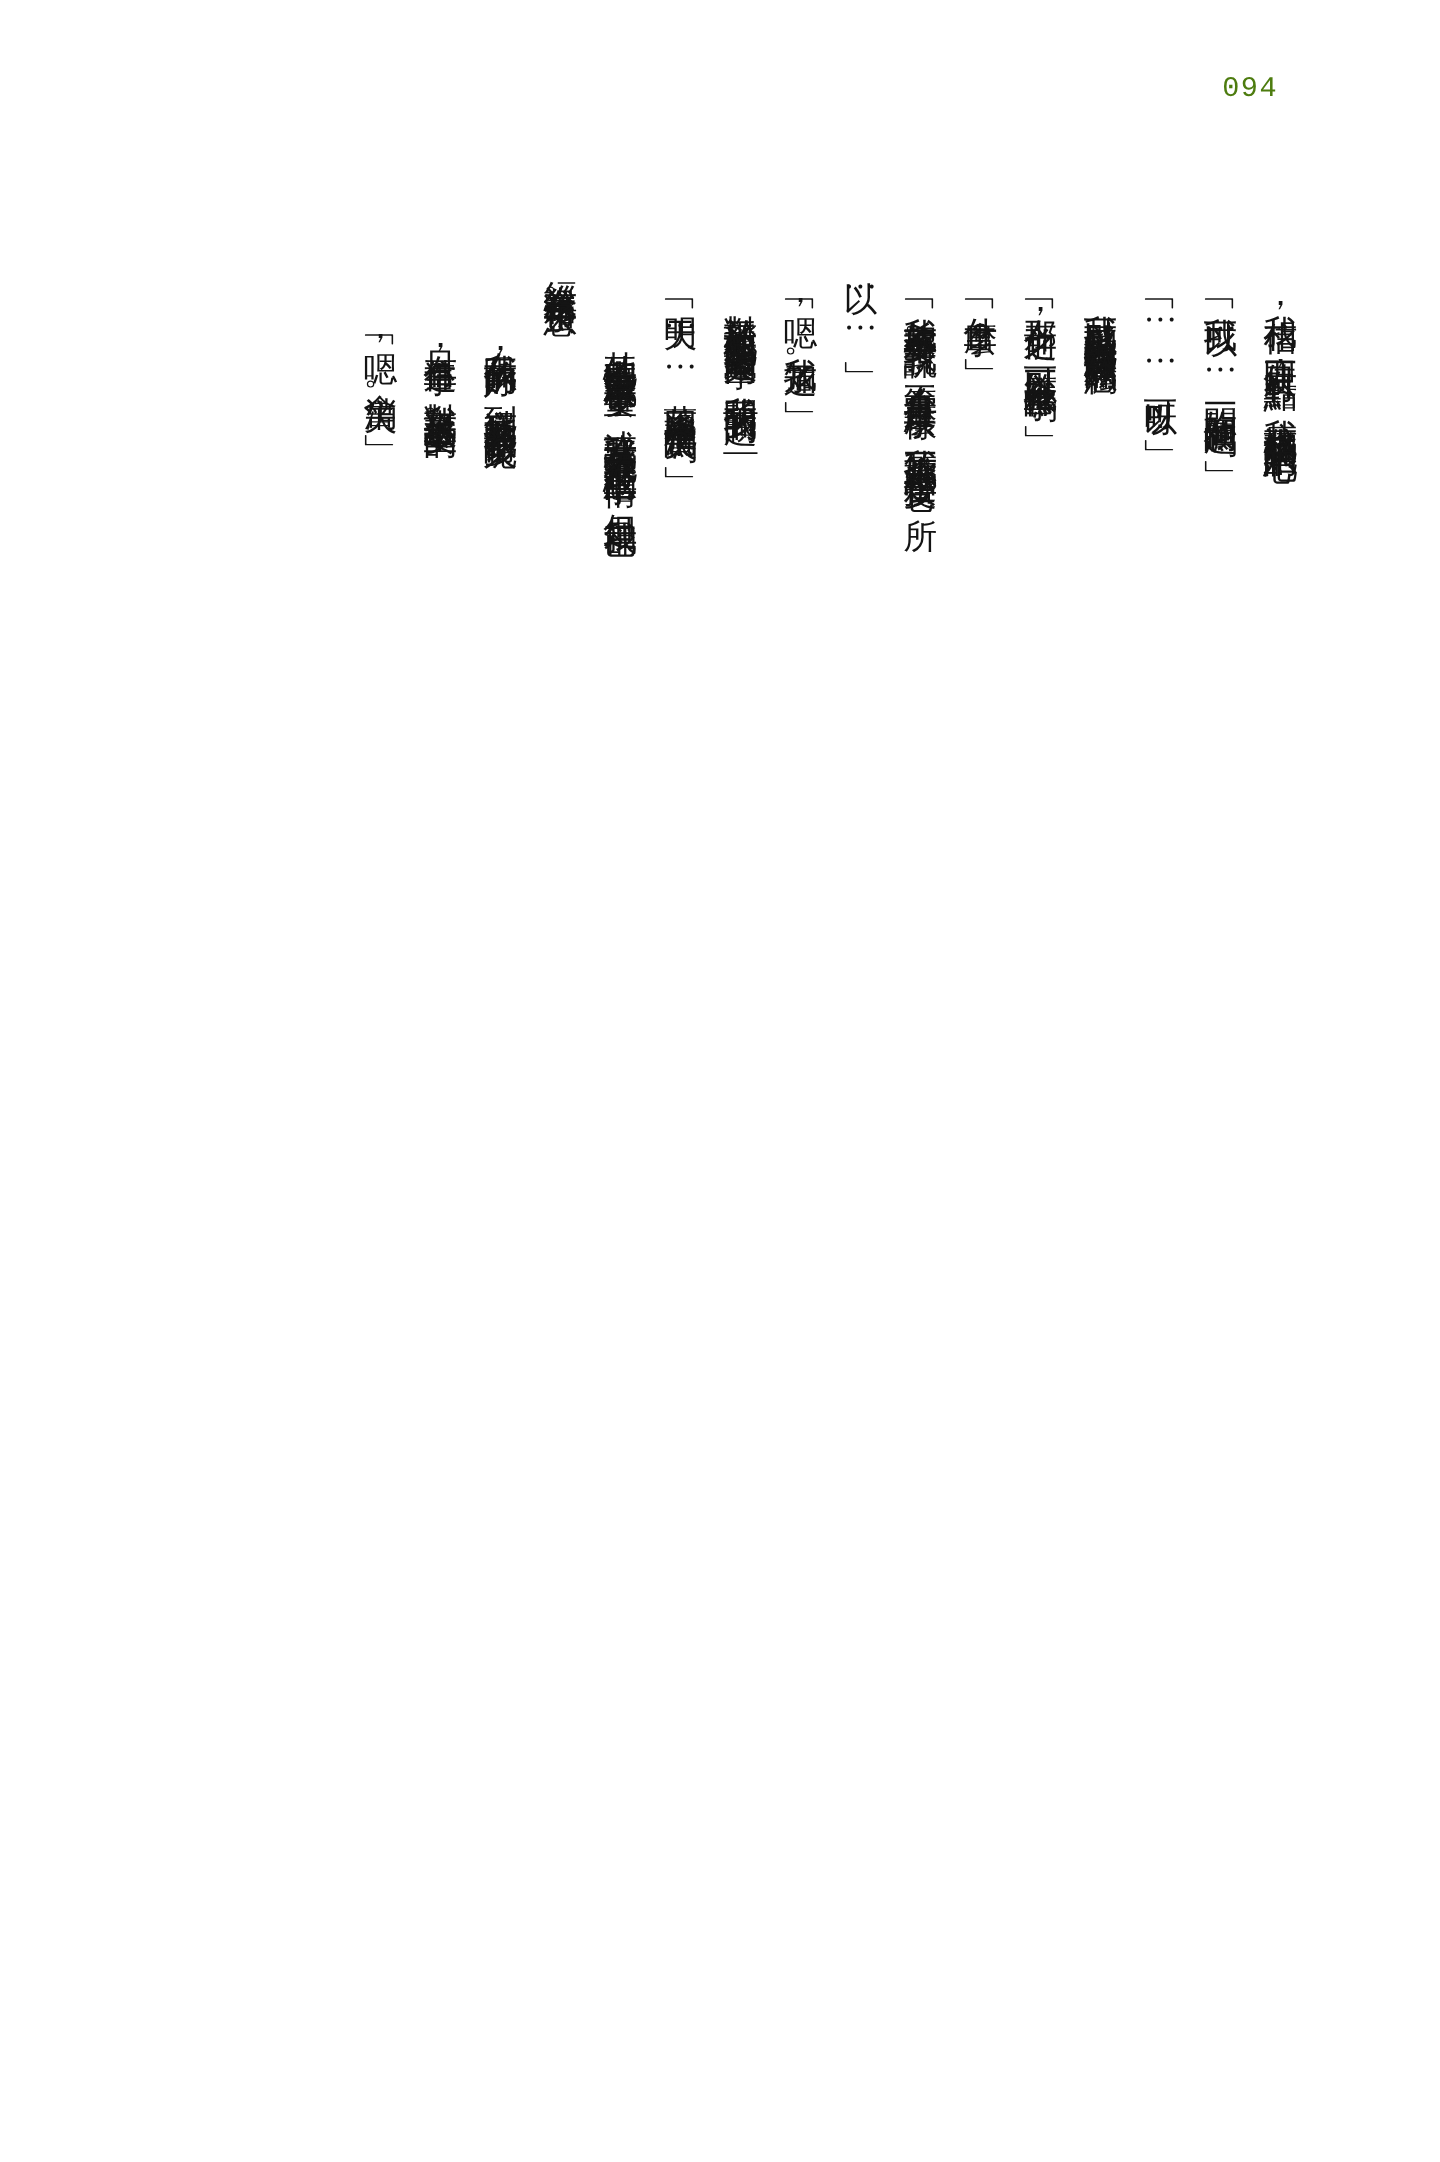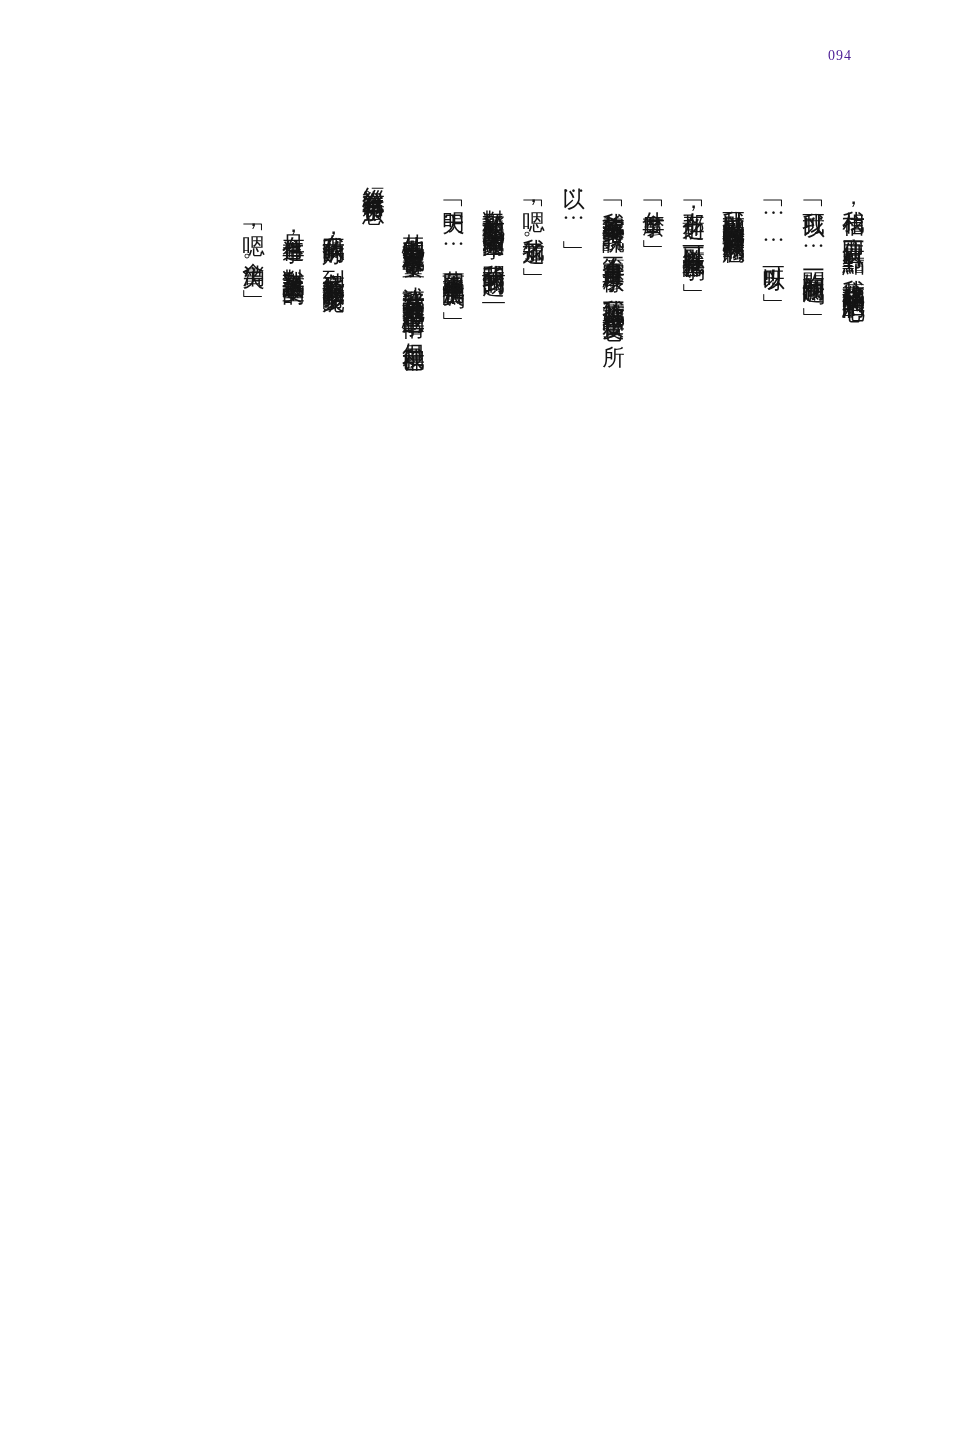--- a/index.html
+++ b/index.html
@@ -14,24 +14,24 @@
     font-family: "Liberation Serif", "DejaVu Serif", serif;
     color: #1a1a1a;
     overflow: hidden;
   }
 
   
   .page-number {
     position: absolute;
     top: 48px;
     right: 108px;
-    font-family: Liberation Serif, serif;
-    font-size: 14px;
+    font-family: Liberation Mono, monospace;
+    font-size: 19px;
     letter-spacing: 1px;
-    color: #4c1d95;
+    color: #4d7c0f;
   }
 
   
   .page-body {
     position: absolute;
     top: 170px;
     right: 96px;
     left: 96px;
     bottom: 96px;
     display: flex;

